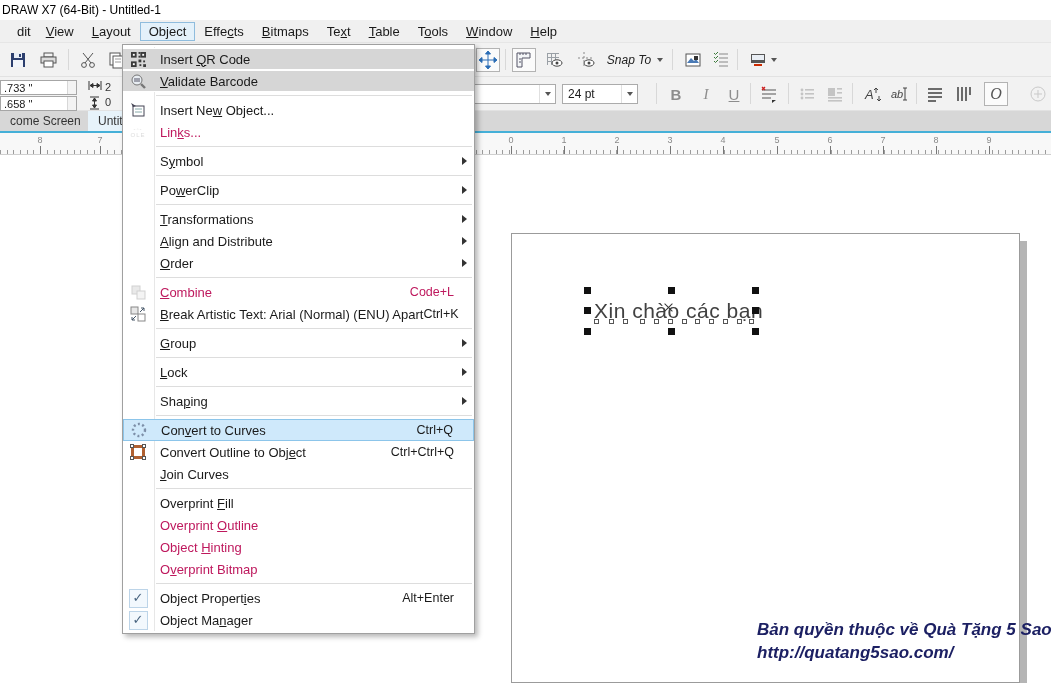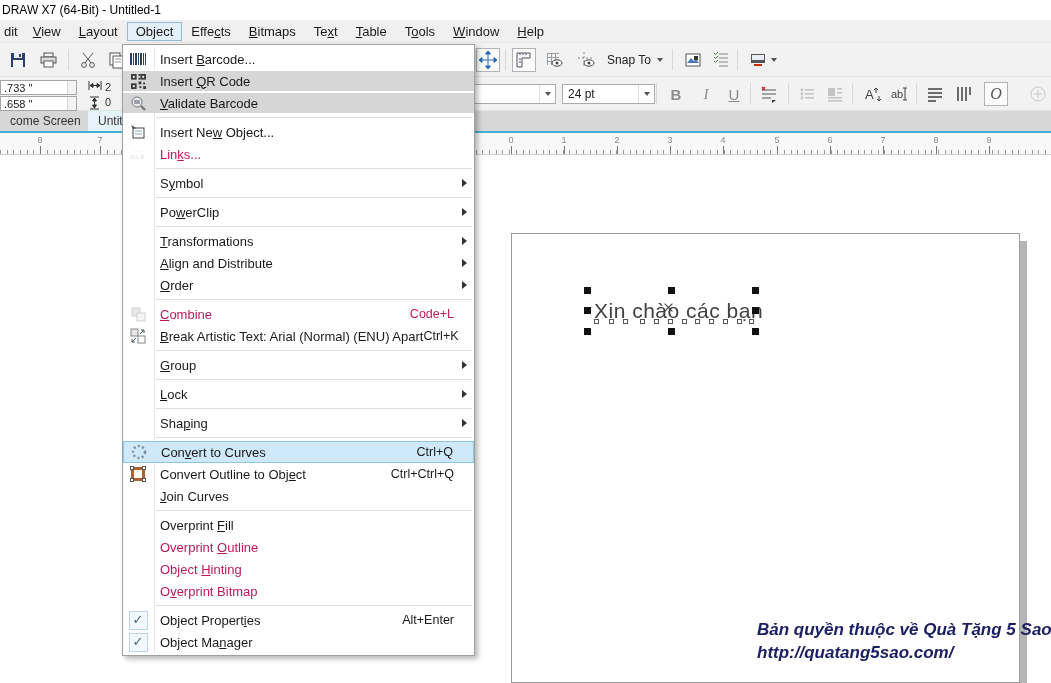--- a/index.html
+++ b/index.html
@@ -5,27 +5,27 @@
   html,body{margin:0;padding:0;background:#888;}
   .screen{position:relative;width:1051px;height:683px;background:#fff;overflow:hidden;
           font-family:"Liberation Sans",sans-serif;color:#1a1a1a;}
   
   .titlebar{position:absolute;left:0;top:0;width:100%;height:20px;background:#fff;}
   .titlebar .title{position:absolute;left:2px;top:3px;font-size:12px;color:#000;white-space:nowrap;}
   
   .menubar{position:absolute;left:0;top:20px;width:100%;height:23px;background:#f0f0f0;
            display:flex;align-items:center;font-size:13px;border-bottom:1px solid #e6e6e6;box-sizing:border-box;}
   .mb-item{padding:2px 9px;white-space:nowrap;cursor:default;}
-  .mb-item:first-child{padding-left:4px;padding-right:6px;}
+  .mb-item:first-child{padding-left:17px;padding-right:6px;}
   .mb-item.active{background:#e4f1fa;border:1px solid #8fbcdd;padding:1px 8px;}
   .mb-item u{text-decoration:underline;}
   
   .toolbar{position:absolute;left:0;top:43px;width:100%;height:34px;background:#f2f2f2;border-bottom:1px solid #e2e2e2;box-sizing:border-box;}
   .propbar{position:absolute;left:0;top:77px;width:100%;height:34px;background:#f2f2f2;border-bottom:1px solid #e2e2e2;box-sizing:border-box;}
-  .tbtn{position:absolute;top:5px;width:24px;height:24px;display:flex;align-items:center;justify-content:center;}
+  .tbtn{position:absolute;top:5px;width:24px;height:24px;display:flex;align-items:center;justify-content:center;font-style:italic;}
   .tbtn.boxed{border:1px solid #b3b3b3;background:#fbfbfb;box-sizing:border-box;}
   .tsep{position:absolute;top:6px;width:1px;height:21px;background:#d8d8d8;}
   .tri-down{width:0;height:0;border-left:3px solid transparent;border-right:3px solid transparent;border-top:4px solid #555;}
   .combo{position:absolute;top:7px;height:20px;background:#fff;border:1px solid #ababab;box-sizing:border-box;
          display:flex;align-items:center;font-size:12px;}
   .combo .cval{flex:1;padding-left:5px;white-space:nowrap;}
   .combo .carr{width:15px;display:flex;align-items:center;justify-content:center;border-left:1px solid #e0e0e0;height:100%;}
   .glyphbtn{position:absolute;top:5px;width:24px;height:24px;display:flex;align-items:center;justify-content:center;
             font-size:15px;color:#8d8d8d;}
   .spinfield{position:absolute;height:15px;background:#fff;border:1px solid #a6a6a6;box-sizing:border-box;
@@ -247,21 +247,21 @@
         </svg>
     </div>
     <span class="dimicon" style="left:105px;top:19px">0</span>
 
     <div class="combo" style="left:468px;width:88px">
       <span class="cval"></span>
       <span class="carr">
           <span class="tri-down"></span>
         </span>
     </div>
-    <div class="combo" style="left:562px;width:93px">
+    <div class="combo" style="left:562px;width:76px">
       <span class="cval">24 pt</span>
       <span class="carr">
           <span class="tri-down"></span>
         </span>
     </div>
     <div class="tsep" style="left:656px"></div>
     <div class="glyphbtn" style="left:664px;font-weight:bold">B</div>
     <div class="glyphbtn" style="left:694px;font-style:italic;font-family:'Liberation Serif',serif">I</div>
     <div class="glyphbtn" style="left:722px;text-decoration:underline">U</div>
     <div class="tsep" style="left:750px"></div>
@@ -422,36 +422,20 @@
         <div class="node" style="left: 723px; top: 164px;"></div>
         <div class="node" style="left: 737px; top: 164px;"></div>
         <div class="node" style="left: 749px; top: 164px;"></div>
       </div>
     <div class="watermark" style="left:757px;top:465px">Bản quyền thuộc về Quà Tặng 5 Sao</div>
     <div class="watermark" style="left:757px;top:488px">http://quatang5sao.com/</div>
   </div>
 
   <div class="menu" id="menu">
     <div class="icol-line"></div>
-  <div class="menu-row">
-        <span class="mi-icon">
-          <svg width="18" height="14" viewBox="0 0 18 14">
-            <g fill="#2e3f66">
-              <rect x="1" y="1" width="2" height="12"></rect>
-              <rect x="4" y="1" width="1" height="12"></rect>
-              <rect x="6" y="1" width="2" height="12"></rect>
-              <rect x="9" y="1" width="1" height="12"></rect>
-              <rect x="11" y="1" width="2" height="12"></rect>
-              <rect x="14" y="1" width="1" height="12"></rect>
-              <rect x="16" y="1" width="1" height="12"></rect>
-            </g>
-          </svg>
-        </span>
-        <span class="mi-label">Insert <u>B</u>arcode...</span>
-      </div>
       <div class="menu-row gray">
         <span class="mi-icon">
           <svg width="15" height="15" viewBox="0 0 16 16" fill="#3a3a3a">
             <rect width="6" height="6"></rect>
             <rect x="10" width="6" height="6"></rect>
             <rect y="10" width="6" height="6"></rect>
             <rect x="2" y="2" width="2" height="2" fill="#fff"></rect>
             <rect x="12" y="2" width="2" height="2" fill="#fff"></rect>
             <rect x="2" y="12" width="2" height="2" fill="#fff"></rect>
             <rect x="8" width="2" height="2"></rect>

